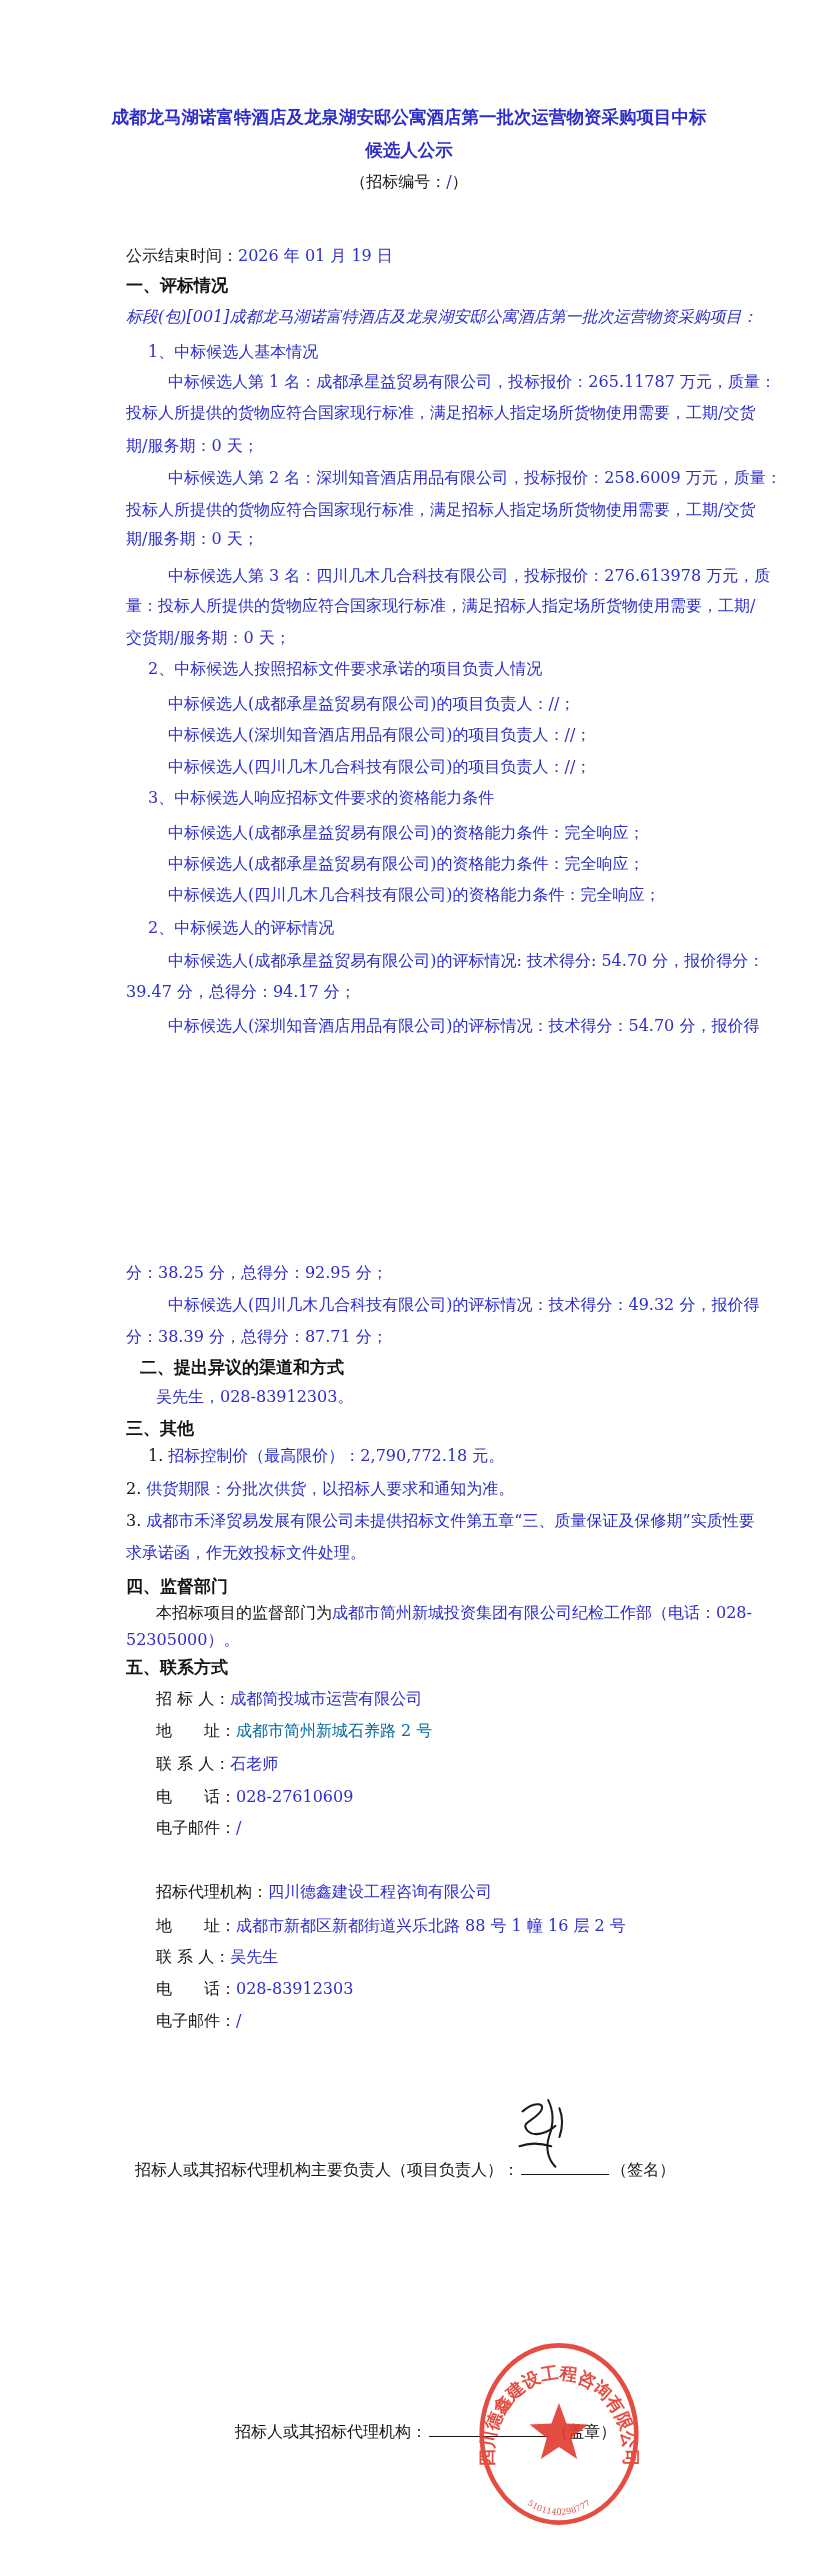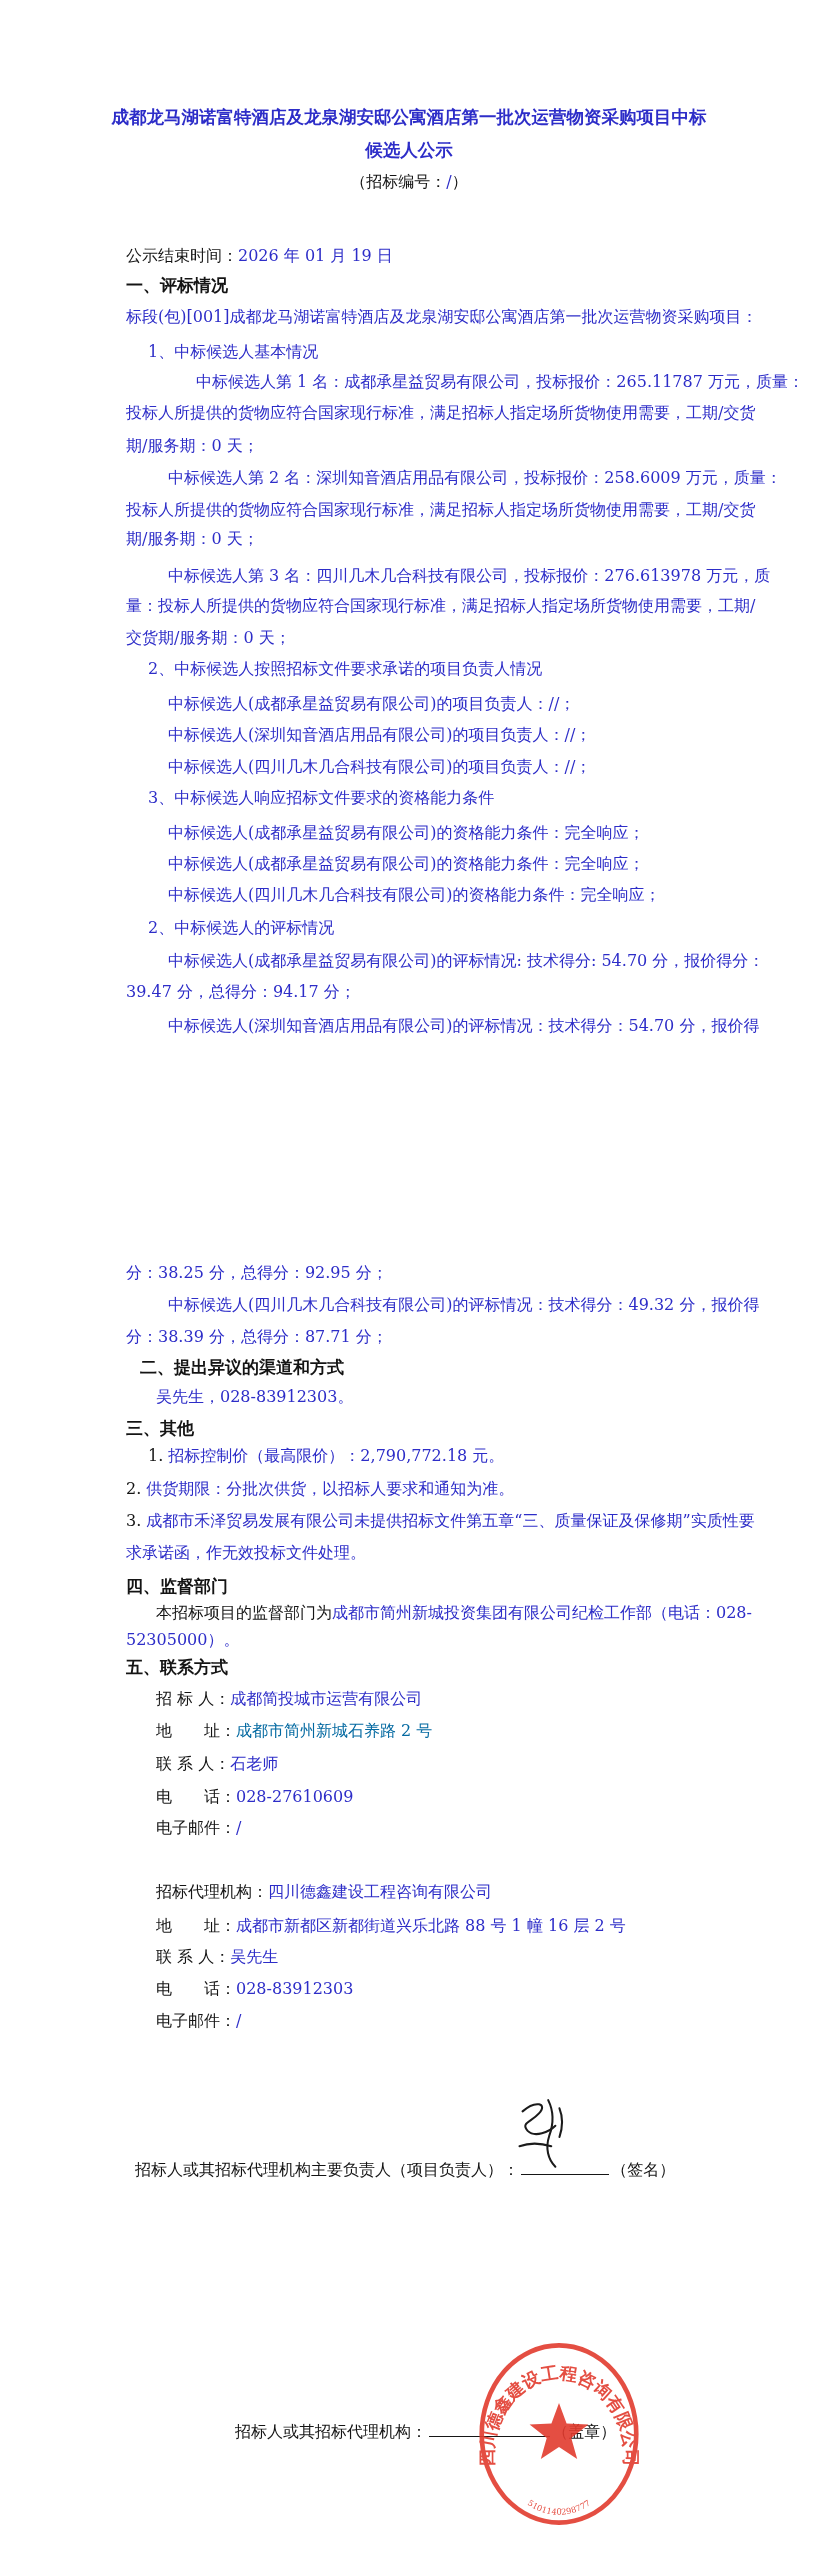--- a/index.html
+++ b/index.html
@@ -41,23 +41,23 @@
 <body>
 
 <div class="page">
 
   <div>
       <div class="line x-center title" style="top: 102px;"><span style="color: rgb(45, 45, 200);">成都龙马湖诺富特酒店及龙泉湖安邸公寓酒店第一批次运营物资采购项目中标</span></div>
       <div class="line x-center title" style="top: 135px;"><span style="color: rgb(45, 45, 200);">候选人公示</span></div>
       <div class="line x-center" style="top: 166px;"><span style="color: rgb(20, 20, 20);">（招标编号：</span><span style="color: rgb(45, 45, 200);">/</span><span style="color: rgb(20, 20, 20);">）</span></div>
       <div class="line x-margin" style="top: 240px;"><span style="color: rgb(20, 20, 20);">公示结束时间：</span><span style="color: rgb(45, 45, 200);">2026 年 01 月 19 日</span></div>
       <div class="line x-margin bold" style="top: 270px;"><span style="color: rgb(20, 20, 20);">一、评标情况</span></div>
-      <div class="line x-margin" style="top: 301px;"><span style="color: rgb(45, 45, 200);">标段(包)[001]成都龙马湖诺富特酒店及龙泉湖安邸公寓酒店第一批次运营物资采购项目：</span></div>
+      <div class="line x-margin" style="top: 301px;"><span style="color: rgb(45, 45, 200); font-style: italic;">标段(包)[001]成都龙马湖诺富特酒店及龙泉湖安邸公寓酒店第一批次运营物资采购项目：</span></div>
       <div class="line x-list" style="top: 336px;"><span style="color: rgb(45, 45, 200);">1、中标候选人基本情况</span></div>
-      <div class="line x-para" style="top: 366px;"><span style="color: rgb(45, 45, 200); margin-left: 28px;">中标候选人第 1 名：成都承星益贸易有限公司，投标报价：265.11787 万元，质量：</span></div>
+      <div class="line x-para" style="top: 366px;"><span style="color: rgb(45, 45, 200);">中标候选人第 1 名：成都承星益贸易有限公司，投标报价：265.11787 万元，质量：</span></div>
       <div class="line x-margin" style="top: 397px;"><span style="color: rgb(45, 45, 200);">投标人所提供的货物应符合国家现行标准，满足招标人指定场所货物使用需要，工期/交货</span></div>
       <div class="line x-margin" style="top: 430px;"><span style="color: rgb(45, 45, 200);">期/服务期：0 天；</span></div>
       <div class="line x-para" style="top: 462px;"><span style="color: rgb(45, 45, 200);">中标候选人第 2 名：深圳知音酒店用品有限公司，投标报价：258.6009 万元，质量：</span></div>
       <div class="line x-margin" style="top: 494px;"><span style="color: rgb(45, 45, 200);">投标人所提供的货物应符合国家现行标准，满足招标人指定场所货物使用需要，工期/交货</span></div>
       <div class="line x-margin" style="top: 523px;"><span style="color: rgb(45, 45, 200);">期/服务期：0 天；</span></div>
       <div class="line x-para" style="top: 560px;"><span style="color: rgb(45, 45, 200);">中标候选人第 3 名：四川几木几合科技有限公司，投标报价：276.613978 万元，质</span></div>
       <div class="line x-margin" style="top: 590px;"><span style="color: rgb(45, 45, 200);">量：投标人所提供的货物应符合国家现行标准，满足招标人指定场所货物使用需要，工期/</span></div>
       <div class="line x-margin" style="top: 622px; text-align: center;"><span style="color: rgb(45, 45, 200);">交货期/服务期：0 天；</span></div>
       <div class="line x-list" style="top: 653px;"><span style="color: rgb(45, 45, 200);">2、中标候选人按照招标文件要求承诺的项目负责人情况</span></div>
       <div class="line x-para" style="top: 688px;"><span style="color: rgb(45, 45, 200);">中标候选人(成都承星益贸易有限公司)的项目负责人：//；</span></div>

